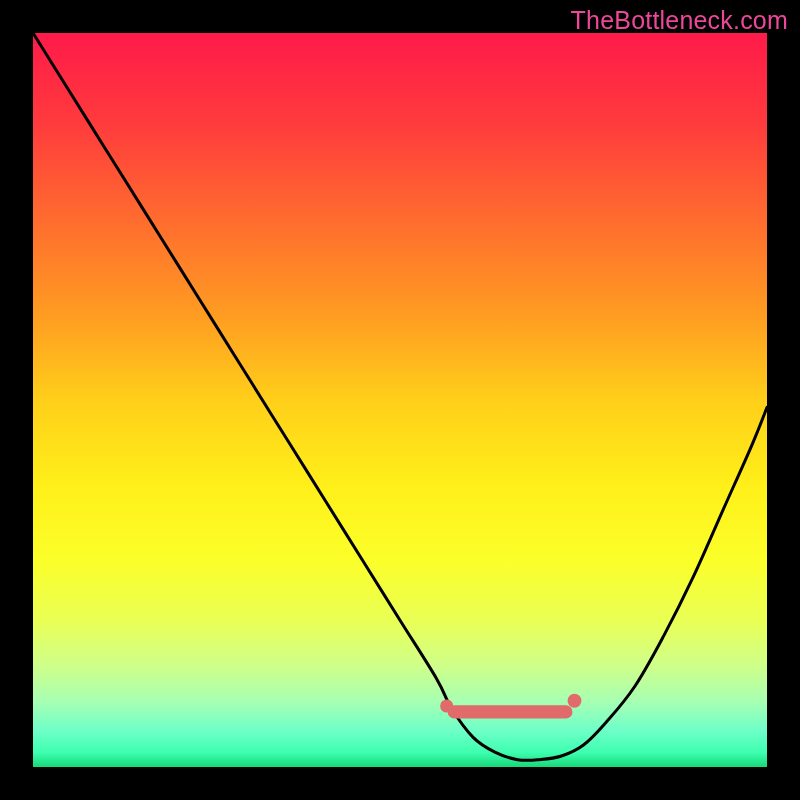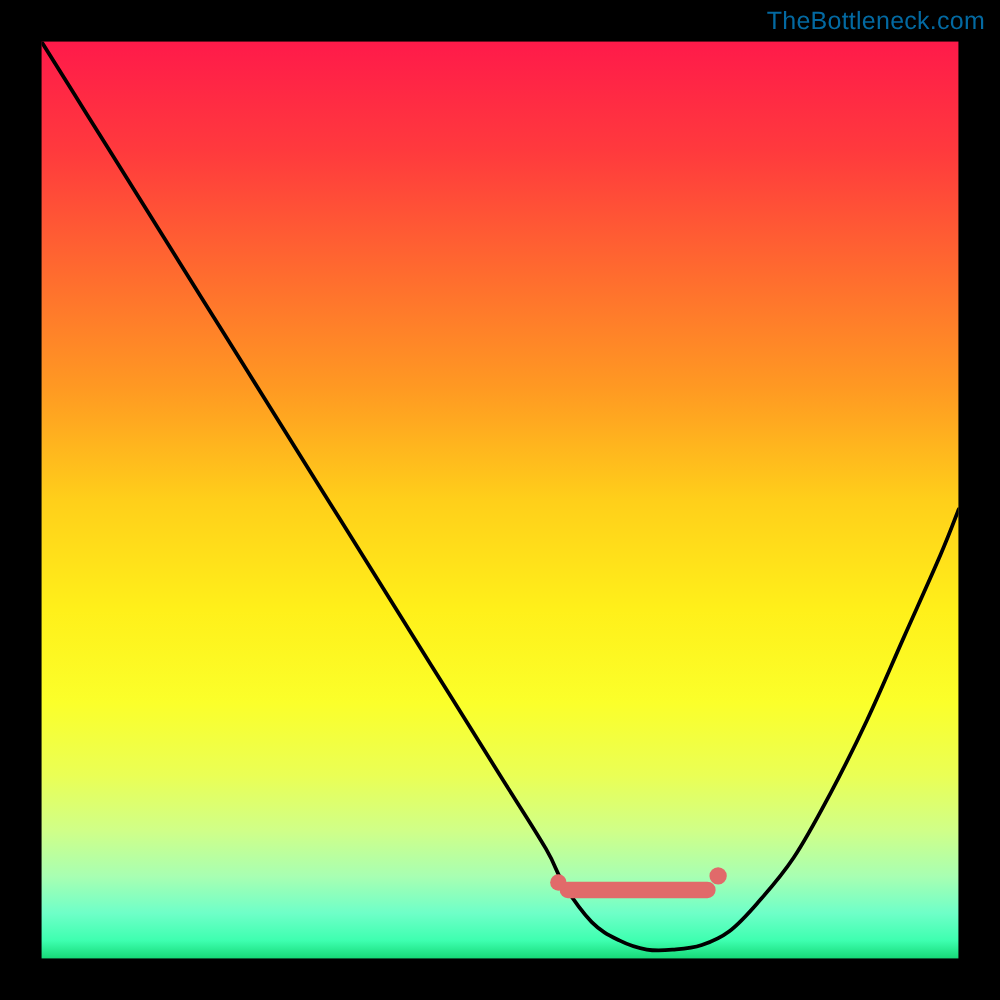--- a/index.html
+++ b/index.html
@@ -1,22 +1,22 @@
 <!DOCTYPE html>
 <html><head>
 <meta charset="utf-8">
 <style>
   * { margin: 0; padding: 0; box-sizing: border-box; }
   body { width: 800px; height: 800px; background: #000; position: relative; font-family: Arial, sans-serif; }
   .watermark {
     position: absolute;
     top: 6px;
     right: 12px;
-    color: #0369a1;
-    font-size: 20px;
+    color: #ec4899;
+    font-size: 25px;
     font-weight: 500;
     z-index: 10;
     letter-spacing: 0.2px;
   }
   .plot-area {
     position: absolute;
     left: 33px;
     top: 33px;
     width: 734px;
     height: 734px;

